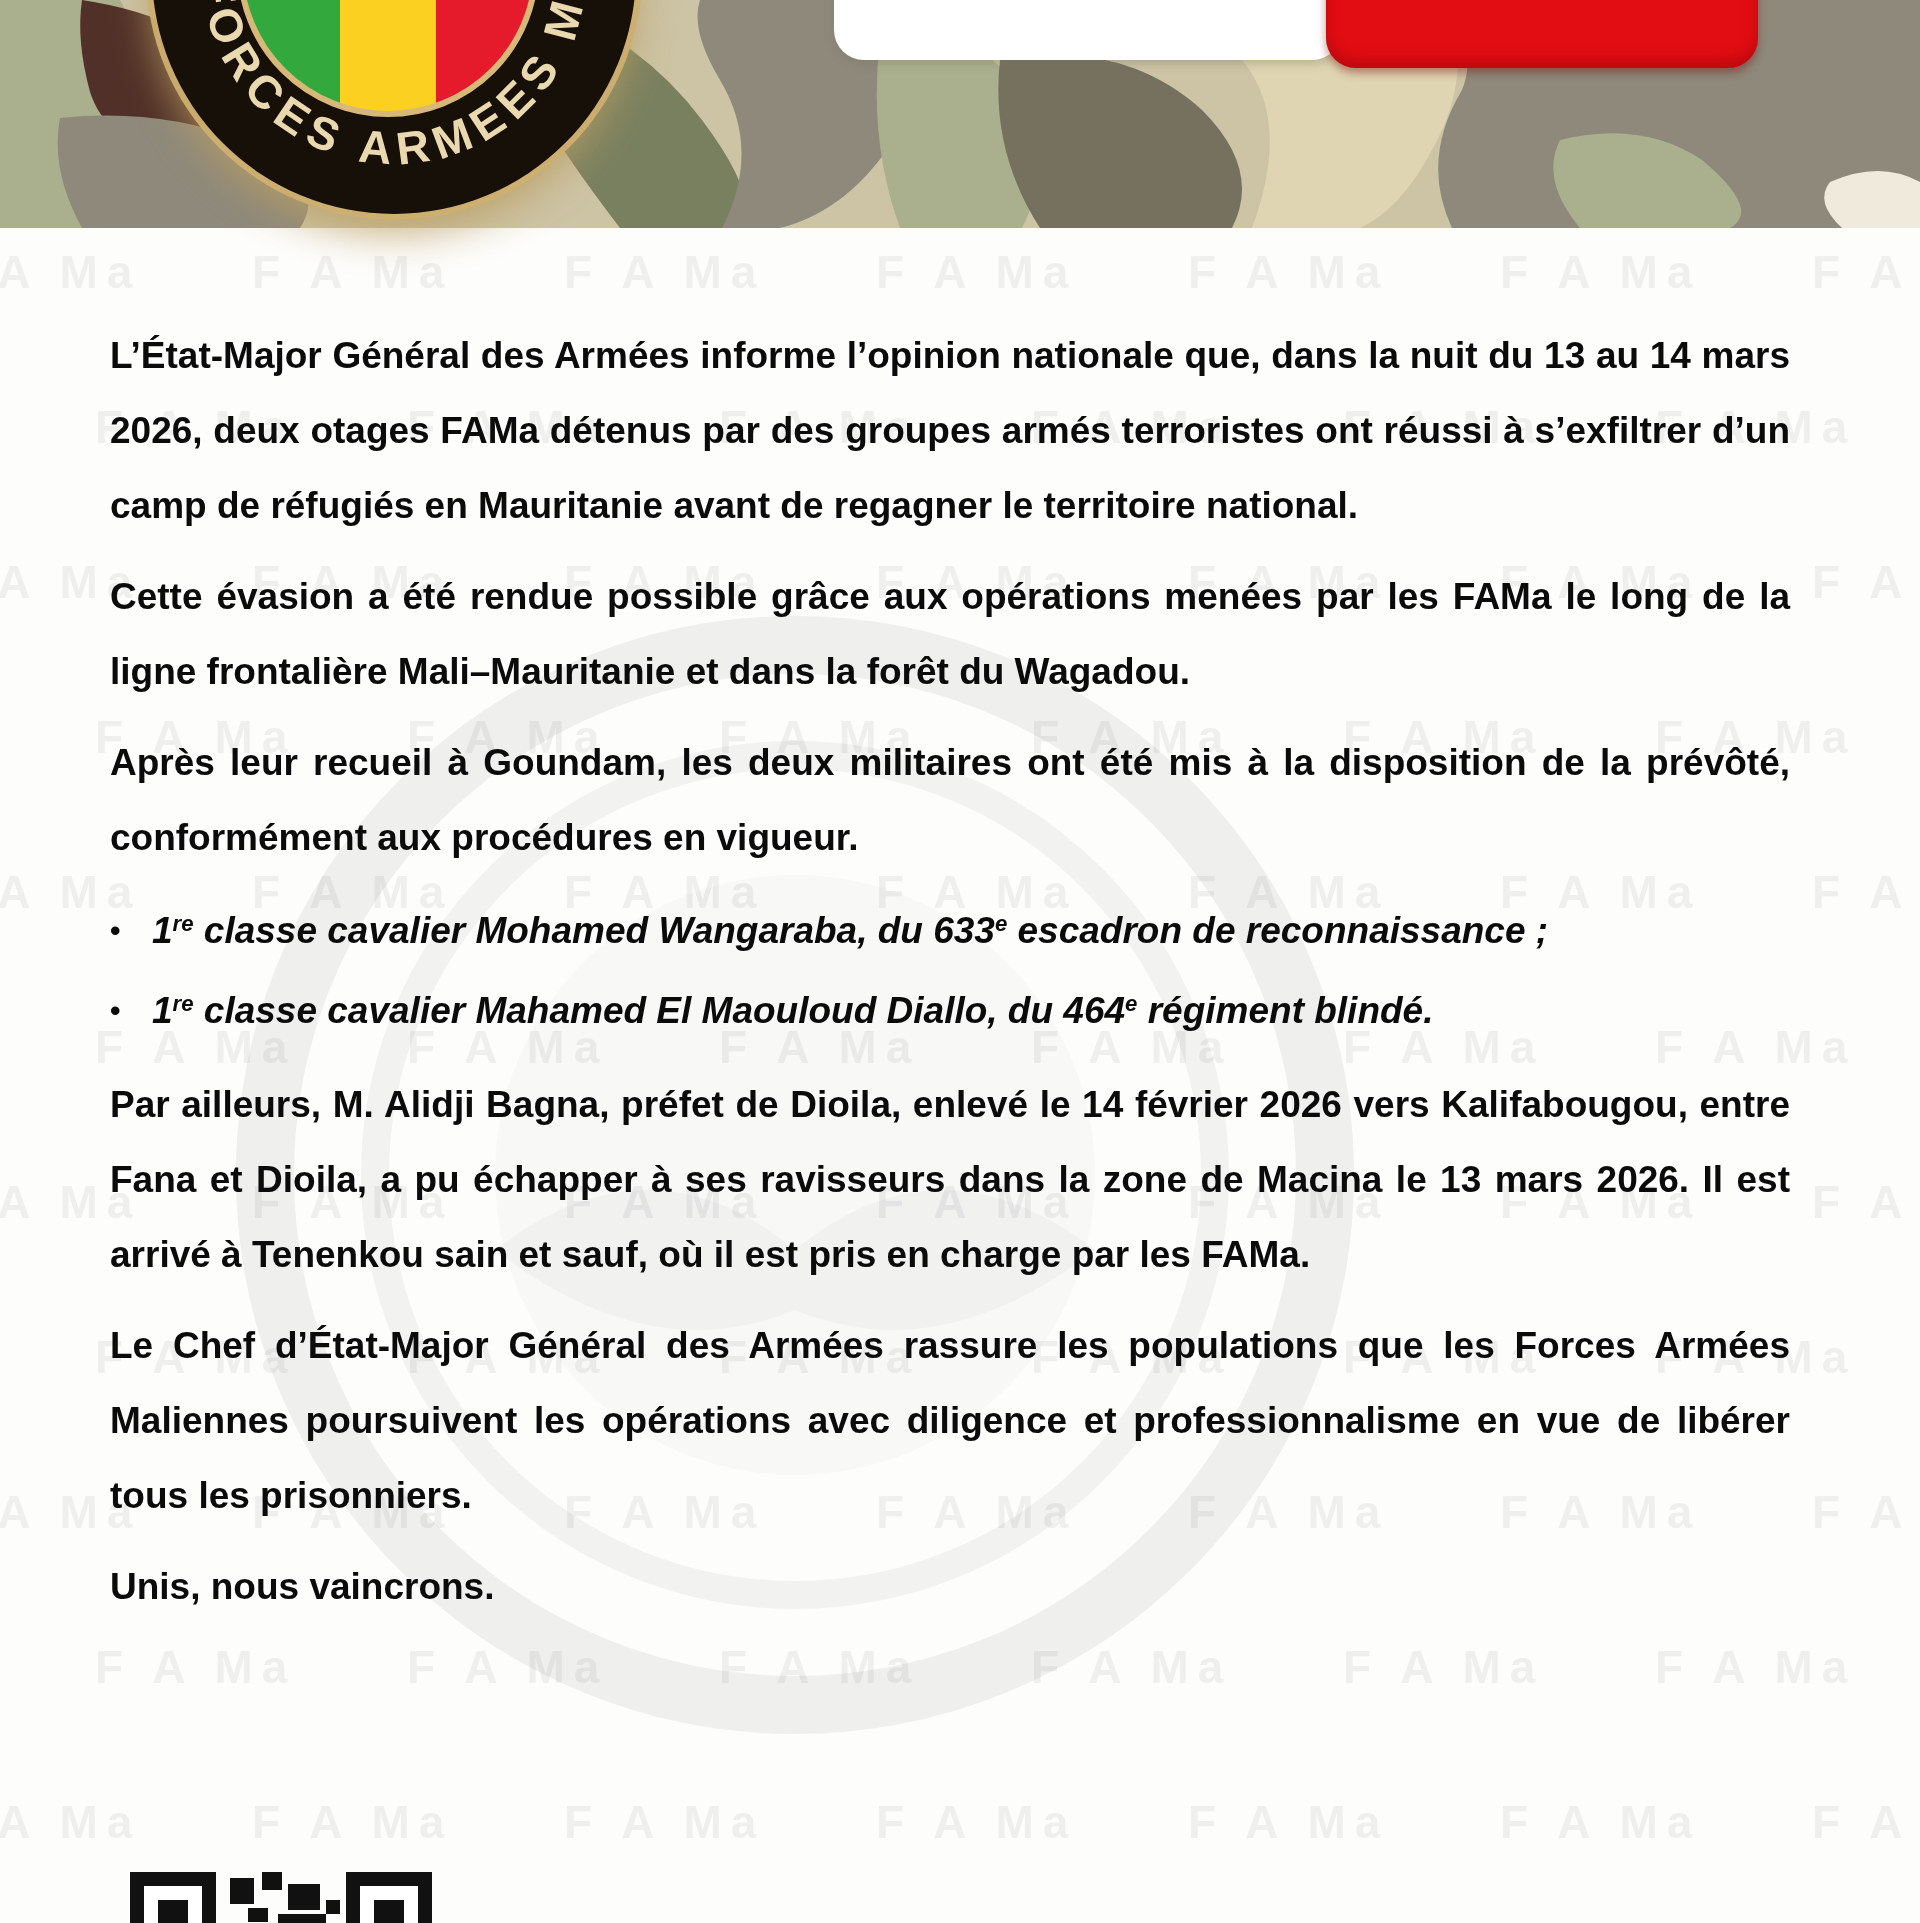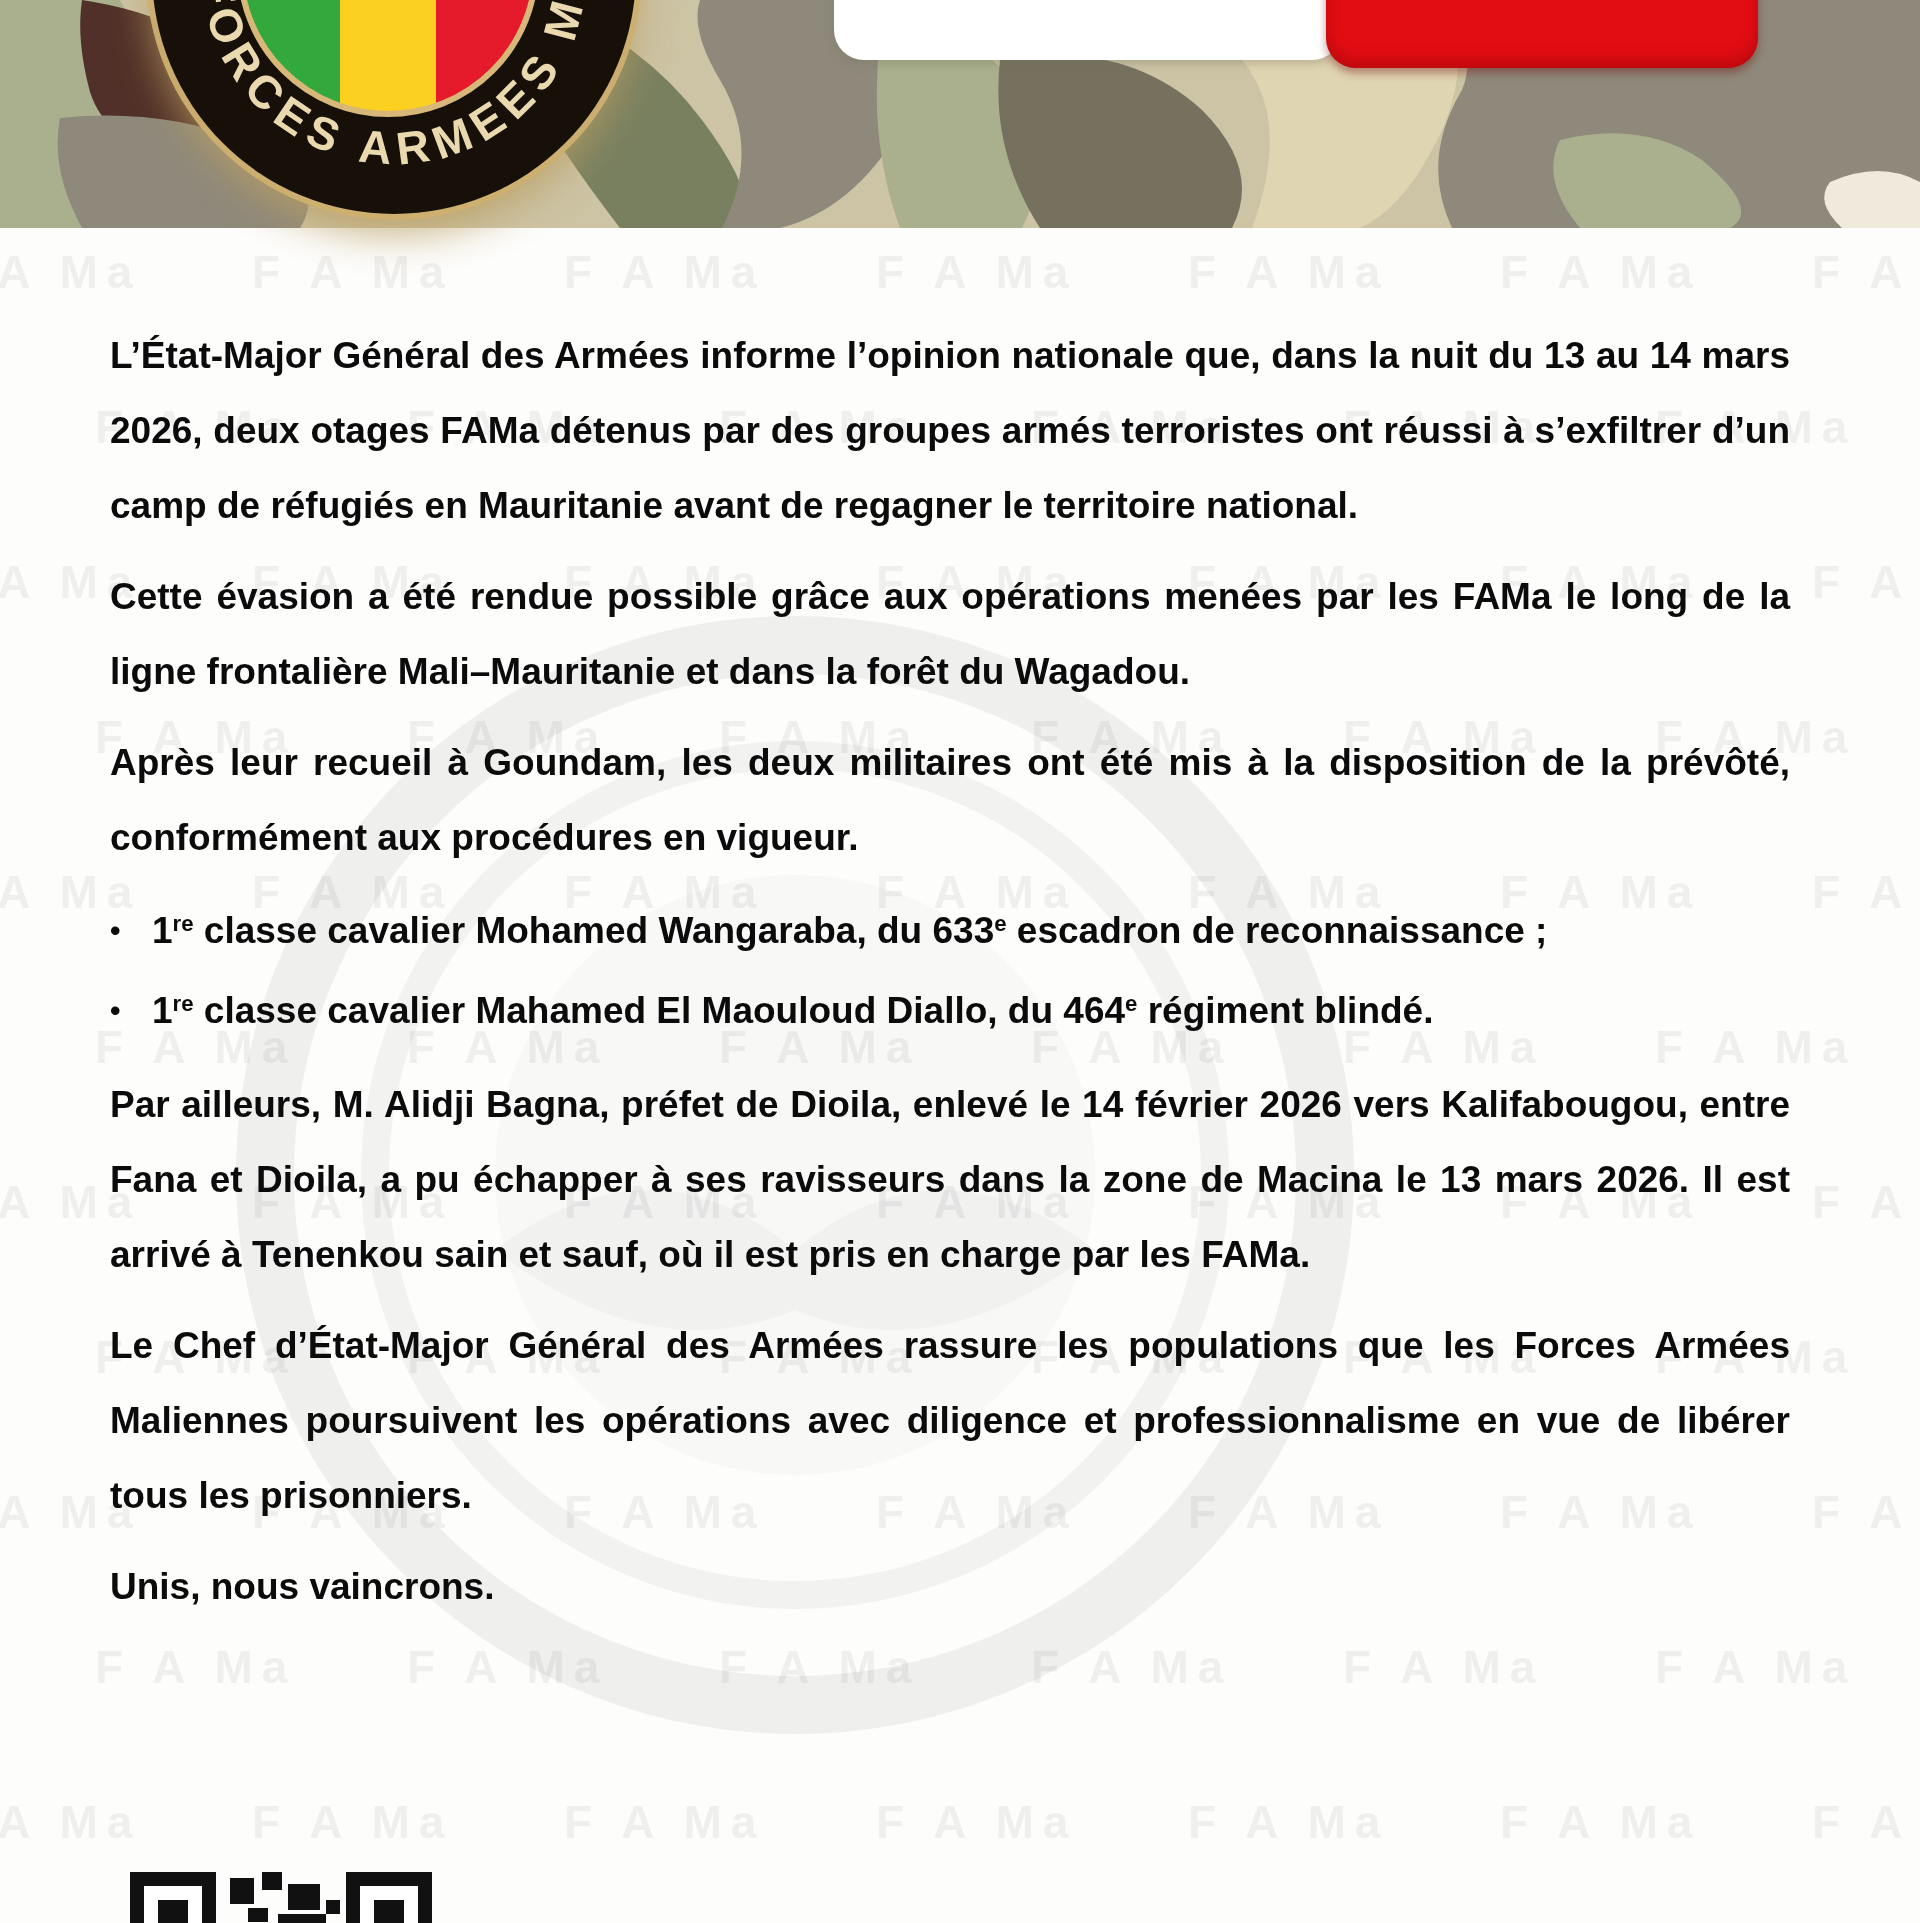--- a/index.html
+++ b/index.html
@@ -55,21 +55,21 @@
     position:absolute; left:110px; top:318px; width:1680px; z-index:4;
     color:#0b0b0b; font-weight:bold; font-size:37px; line-height:75px;
     text-align:justify;
   }
   .doc-body p { margin:0 0 16px 0; }
   .doc-body p.intro { margin-bottom:0; }
   sup { font-size:0.6em; vertical-align:0.55em; line-height:0; }
 
   .bullet { display:flex; line-height:80px; }
   .bullet .dot { width:42px; flex:0 0 42px; font-size:30px; }
-  .bullet .bt { flex:1; }
+  .bullet .bt { flex:1;font-style:italic; }
   .bullet-group { margin-bottom:16px; }
 
   .closing { margin-top:0; }
 
   
   .qr {
     position:absolute; left:130px; top:1872px; width:302px; height:51px;
     overflow:hidden; z-index:4;
   }
 </style>

